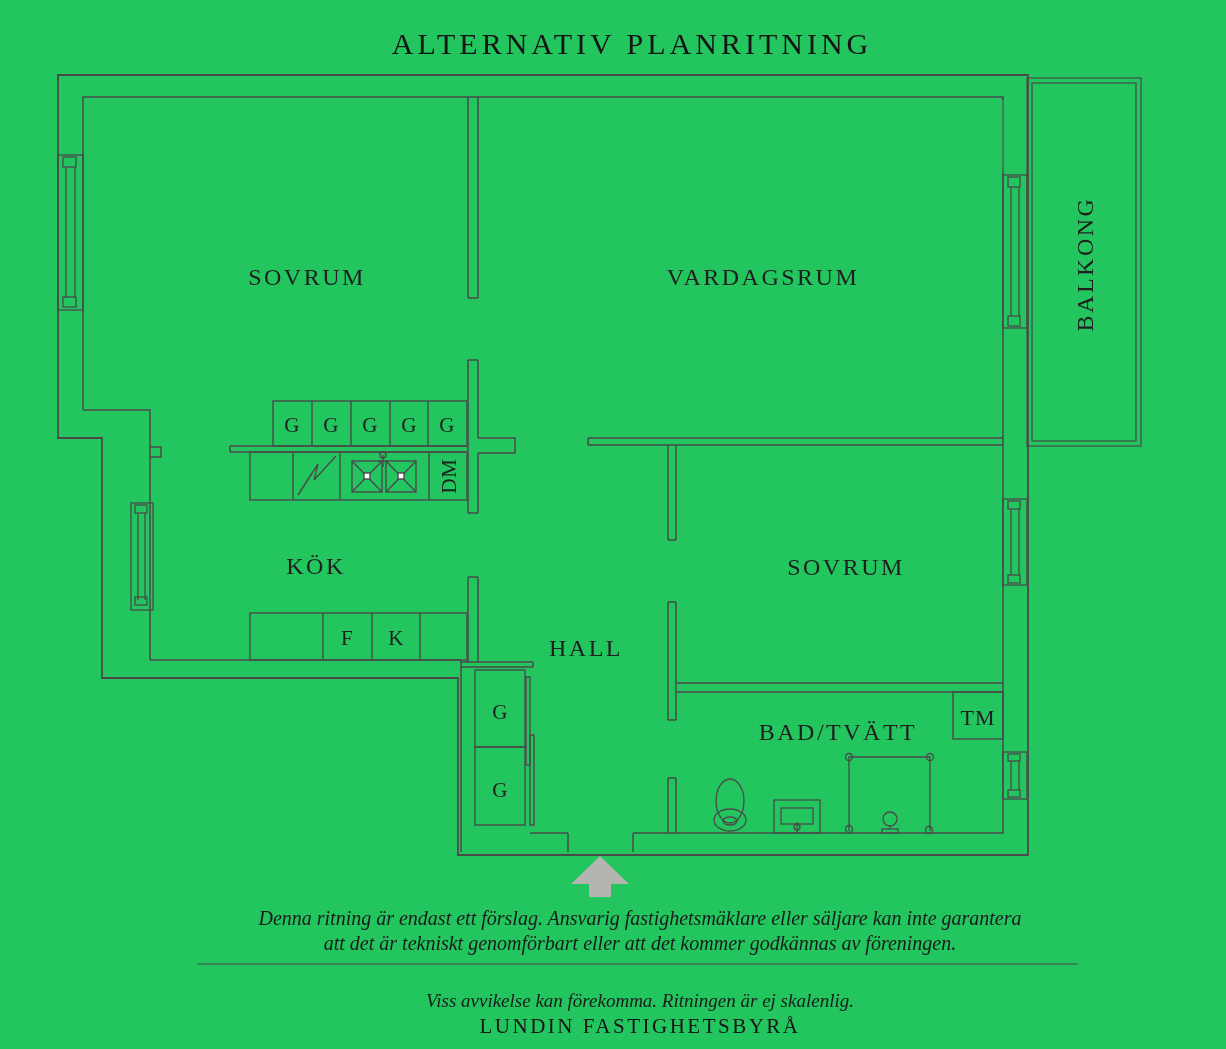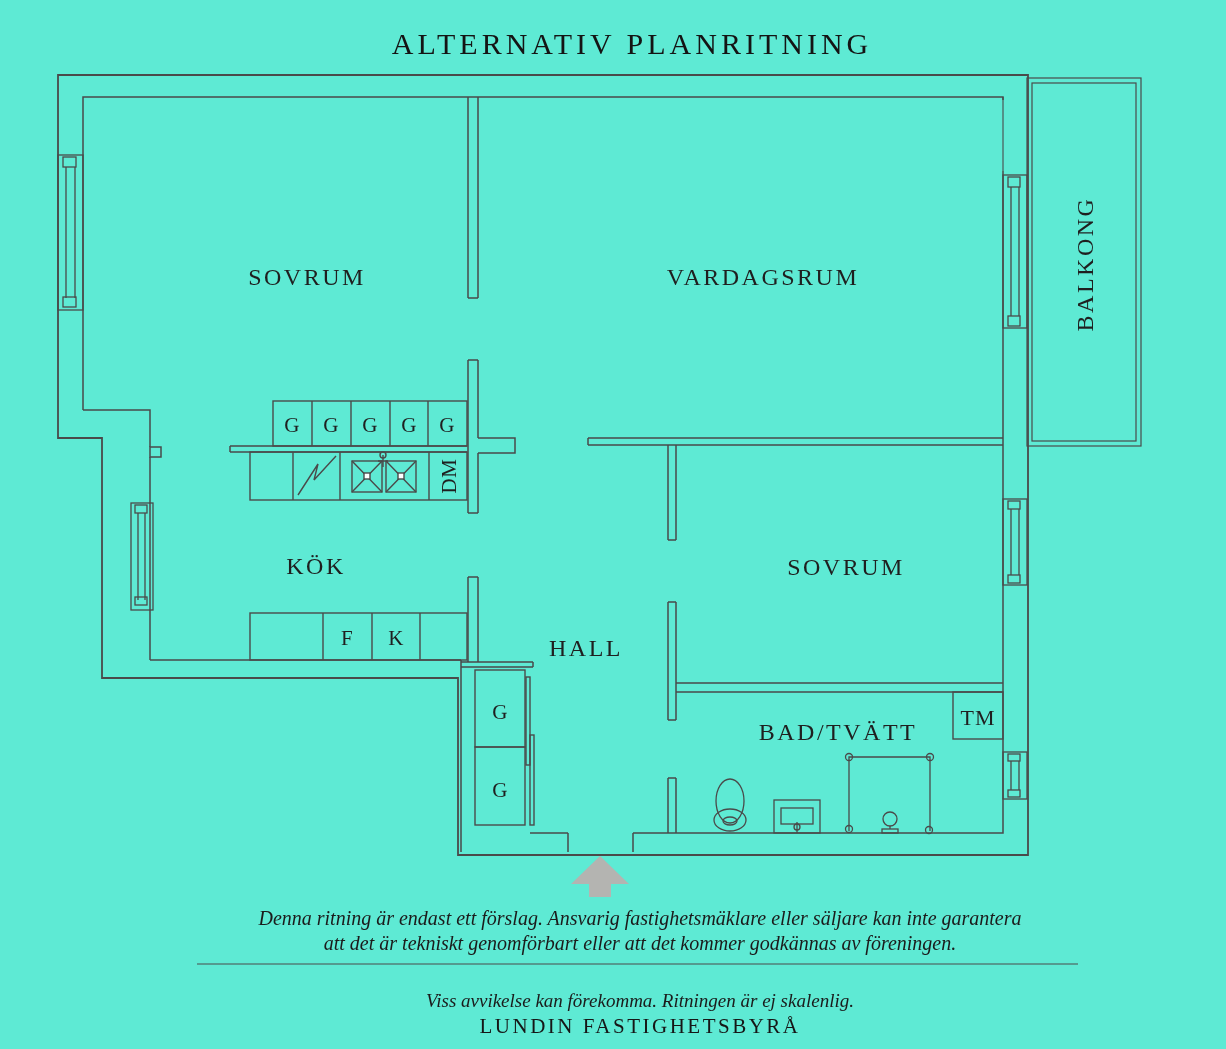--- a/index.html
+++ b/index.html
@@ -1,16 +1,16 @@
 <!DOCTYPE html>
 <html><head>
 <meta charset="utf-8">
 <style>
   html,body{margin:0;padding:0;background:#ffffff;}
-  .page{position:relative;width:1226px;height:1049px;background:#5eead4;overflow:hidden;
+  .page{position:relative;width:1226px;height:1049px;background:#22c55e;overflow:hidden;
         font-family:"Liberation Serif", serif;}
   svg{position:absolute;top:0;left:0;display:block;}
   text{fill:#1f1f1f;font-family:"Liberation Serif", serif;}
   .title-text{fill:#141414;font-size:30px;letter-spacing:4px;}
   .room-label{font-size:24px;letter-spacing:2.5px;}
   .small-label{font-size:21px;letter-spacing:0.5px;}
   .tm-label{font-size:22px;letter-spacing:1px;}
   .it{font-style:italic;fill:#1b1b1b;}
   .disc{font-size:20px;}
   .note{font-size:19px;}

